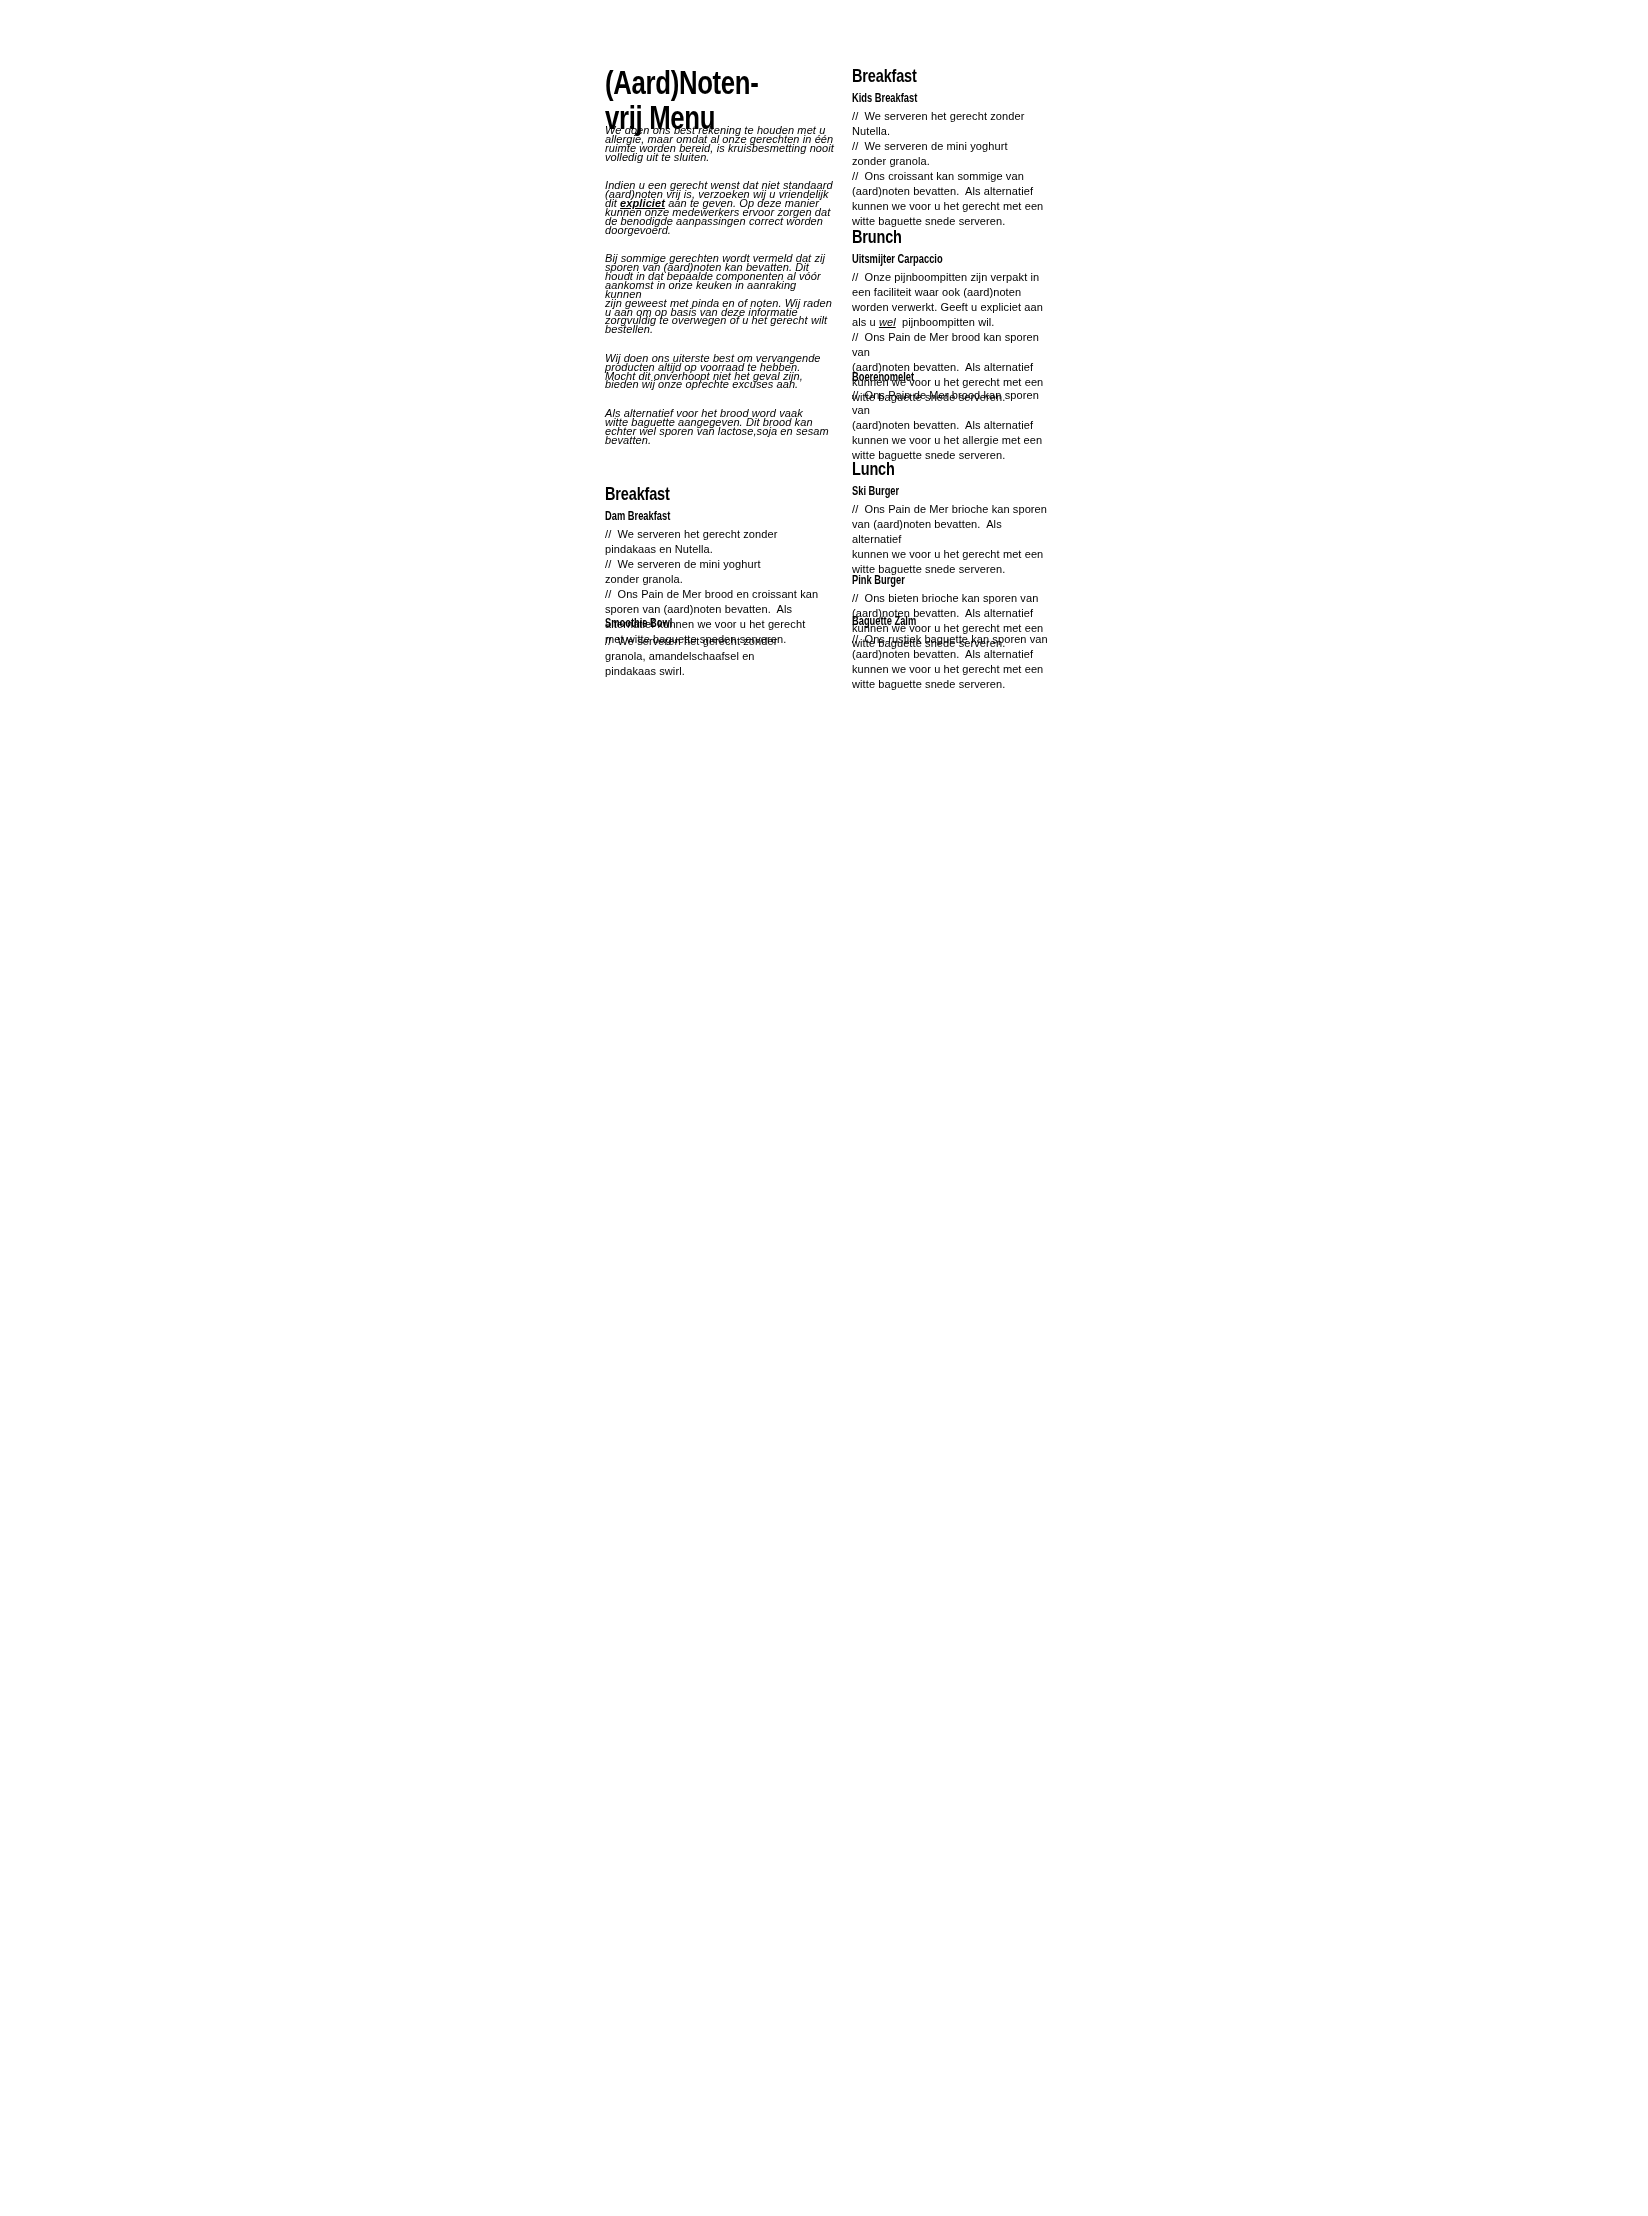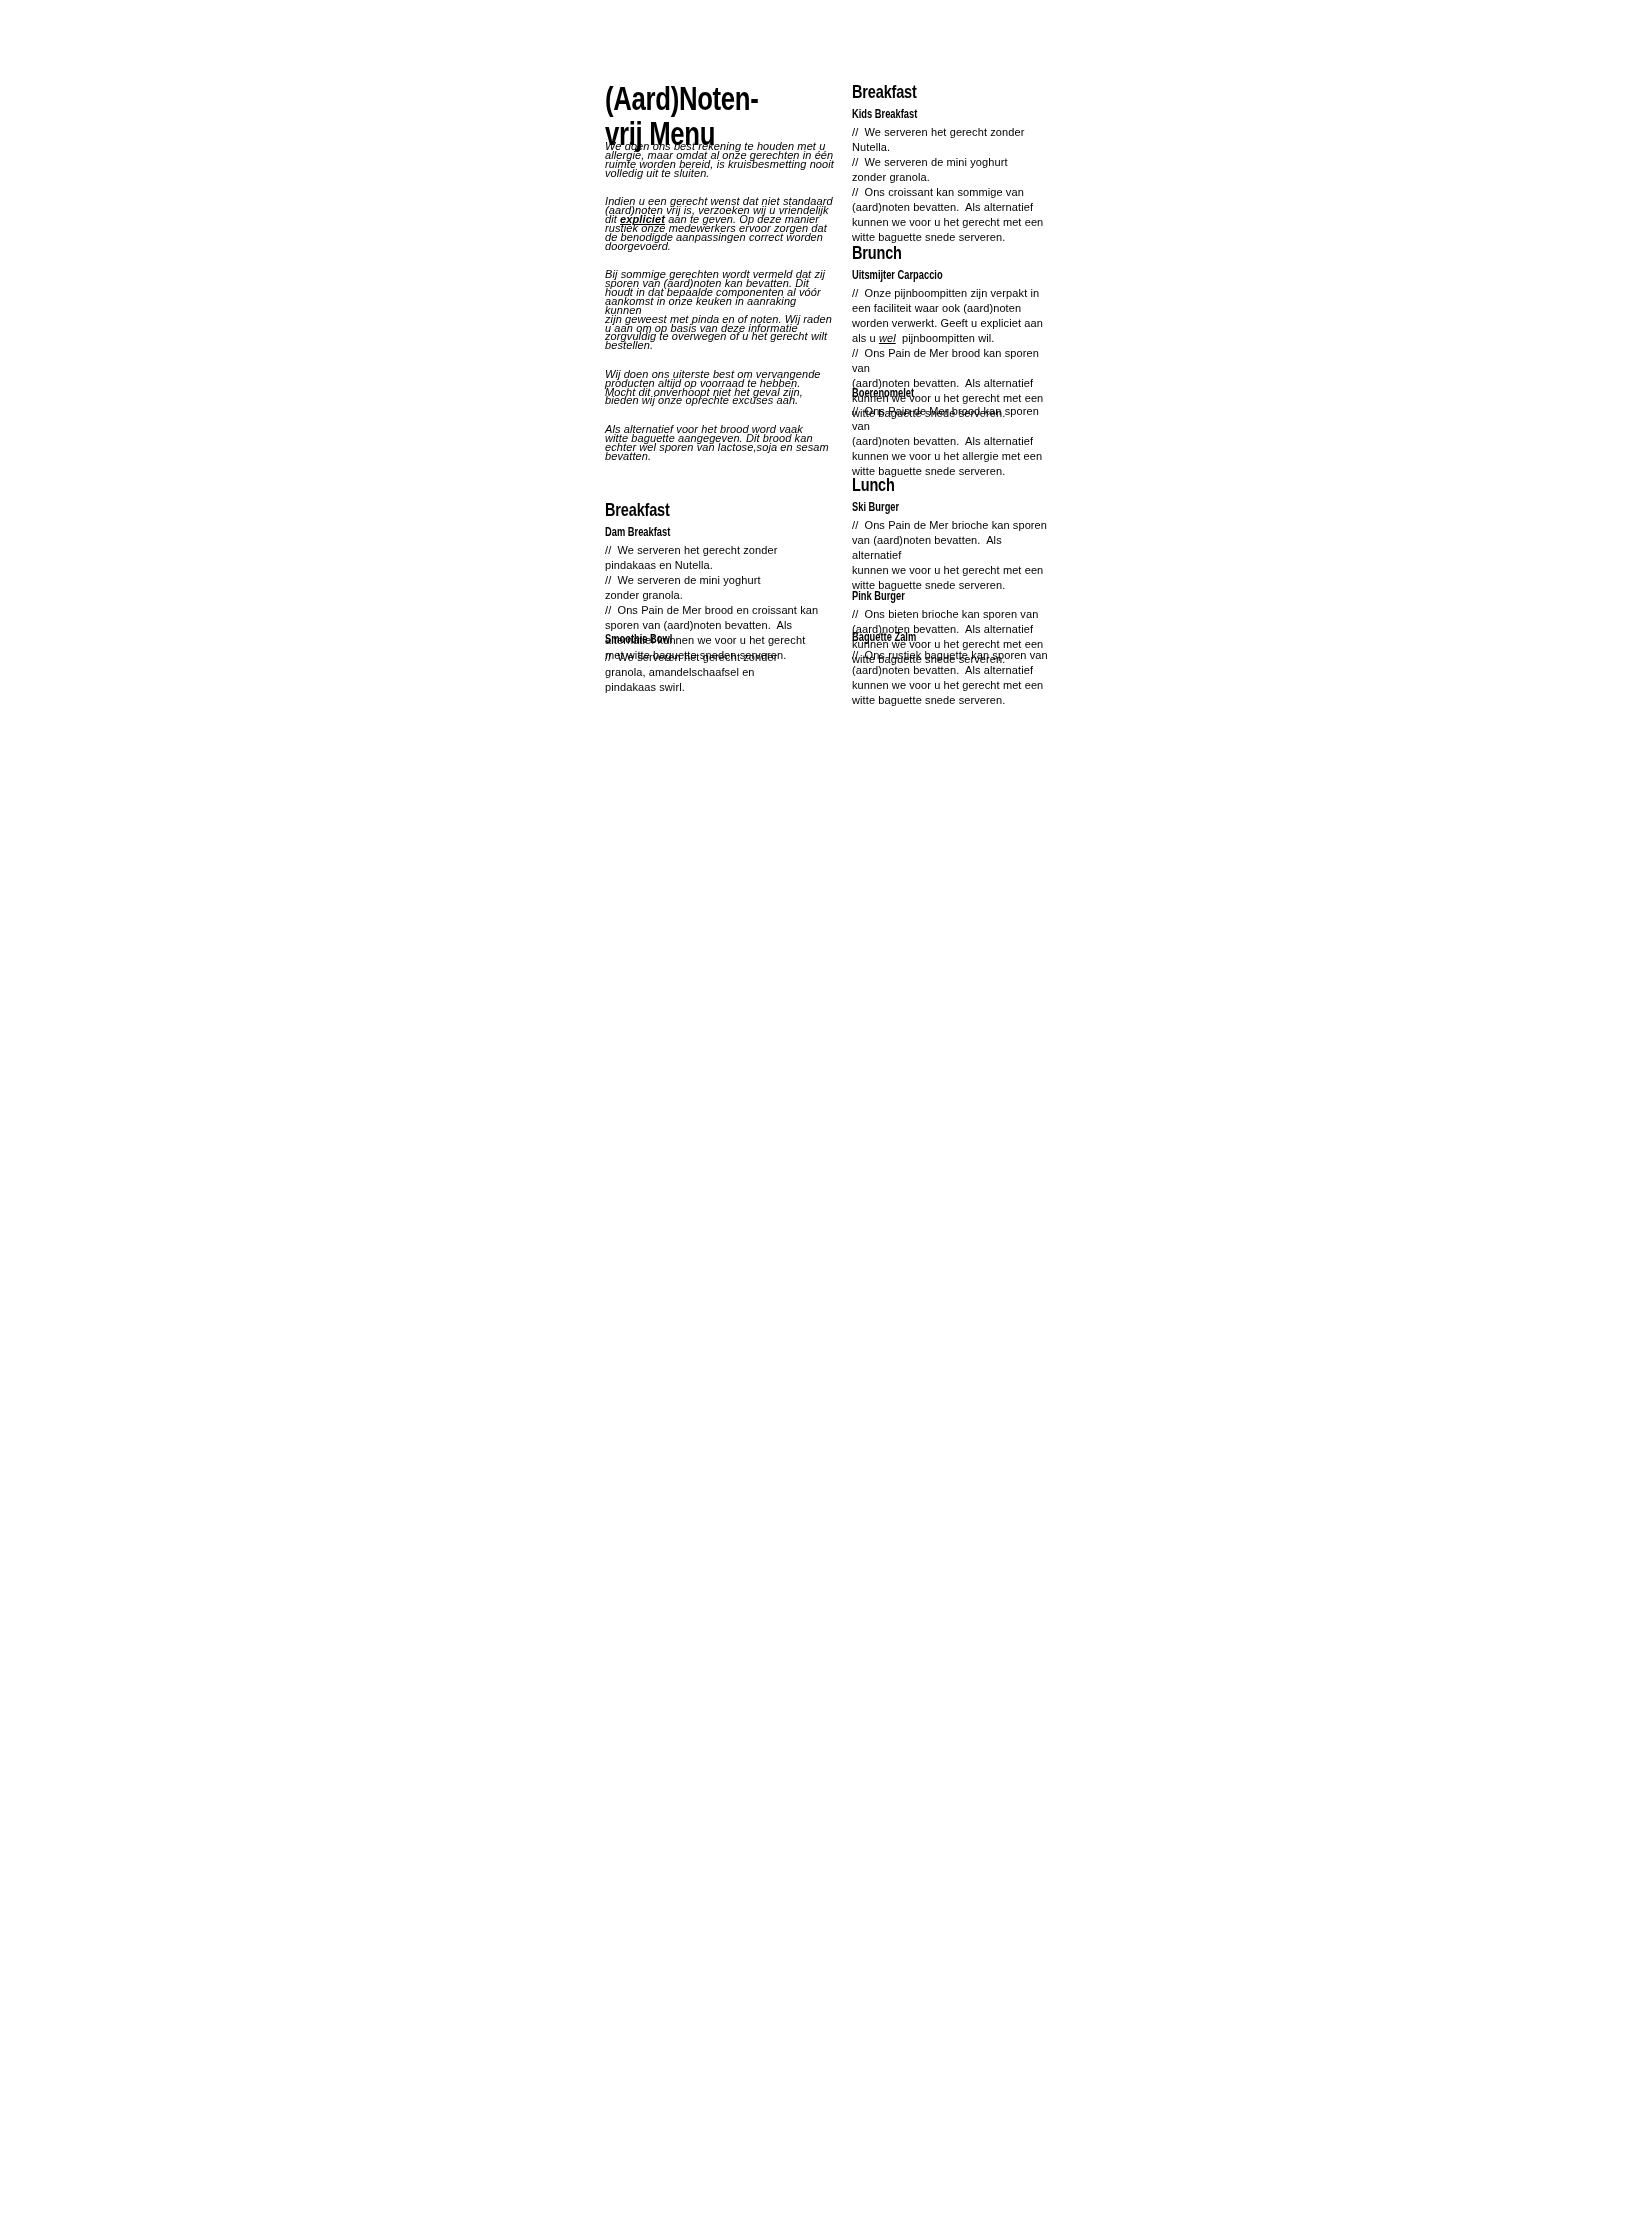--- a/index.html
+++ b/index.html
@@ -1,20 +1,20 @@
 <!DOCTYPE html>
 <html style="font-size:7px"><head>
 <meta charset="utf-8">
 <style>
   html,body{margin:0;padding:0;background:#ffffff;}
   #page{
     position:relative;
     width:550px;
     height:777px;
-    margin:16px auto;
+    margin:0 auto;
     background:#ffffff;
     color:#000000;
     font-family:"Liberation Sans", sans-serif;
     overflow:hidden;
   }
   .col{position:absolute;top:0;}
   #col-left{left:56px;width:231px;}
   #col-right{left:303px;width:197px;}
 
   #menu-title{
@@ -76,21 +76,21 @@
   <div id="col-left" class="col">
     <h1 id="menu-title"><span>(Aard)Noten-</span><br><span>vrij Menu</span></h1>
     <div id="intro">
         <p><span>We doen ons best rekening te houden met u
 allergie, maar omdat al onze gerechten in één
 ruimte worden bereid, is kruisbesmetting nooit
 volledig uit te sluiten.</span></p>
         <p><span>Indien u een gerecht wenst dat niet standaard
 (aard)noten vrij is, verzoeken wij u vriendelijk
 dit </span><span class="seg-bold-underline">expliciet</span><span> aan te geven. Op deze manier
-rustiek onze medewerkers ervoor zorgen dat
+kunnen onze medewerkers ervoor zorgen dat
 de benodigde aanpassingen correct worden
 doorgevoerd.</span></p>
         <p><span>Bij sommige gerechten wordt vermeld dat zij
 sporen van (aard)noten kan bevatten. Dit
 houdt in dat bepaalde componenten al vóór
 aankomst in onze keuken in aanraking kunnen
 zijn geweest met pinda en of noten. Wij raden
 u aan om op basis van deze informatie
 zorgvuldig te overwegen of u het gerecht wilt
 bestellen.</span></p>

